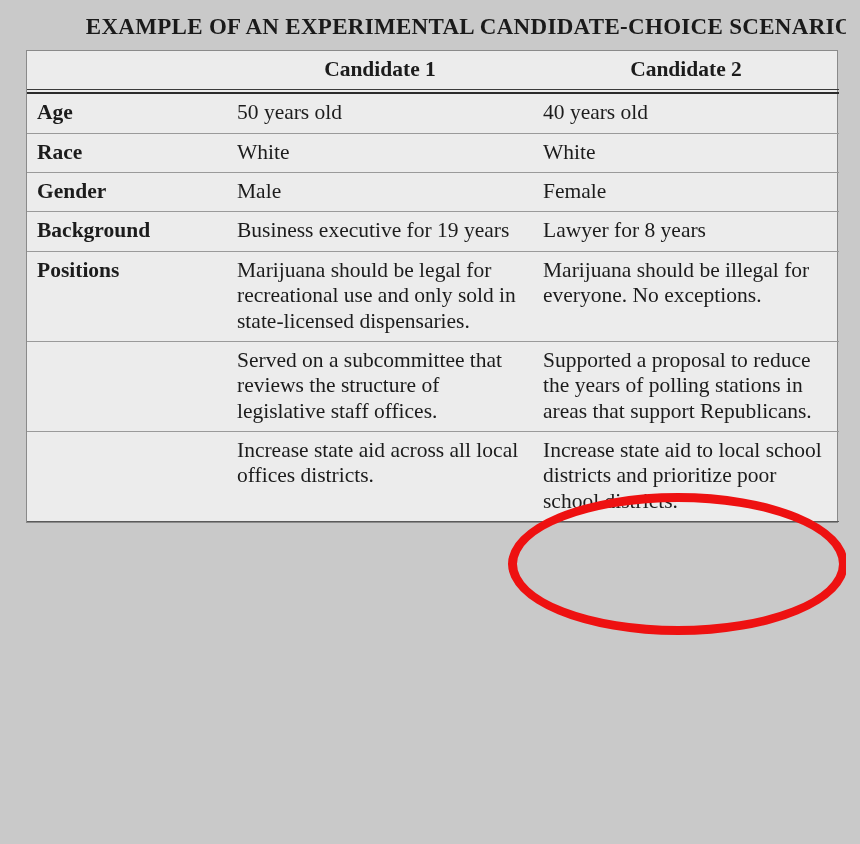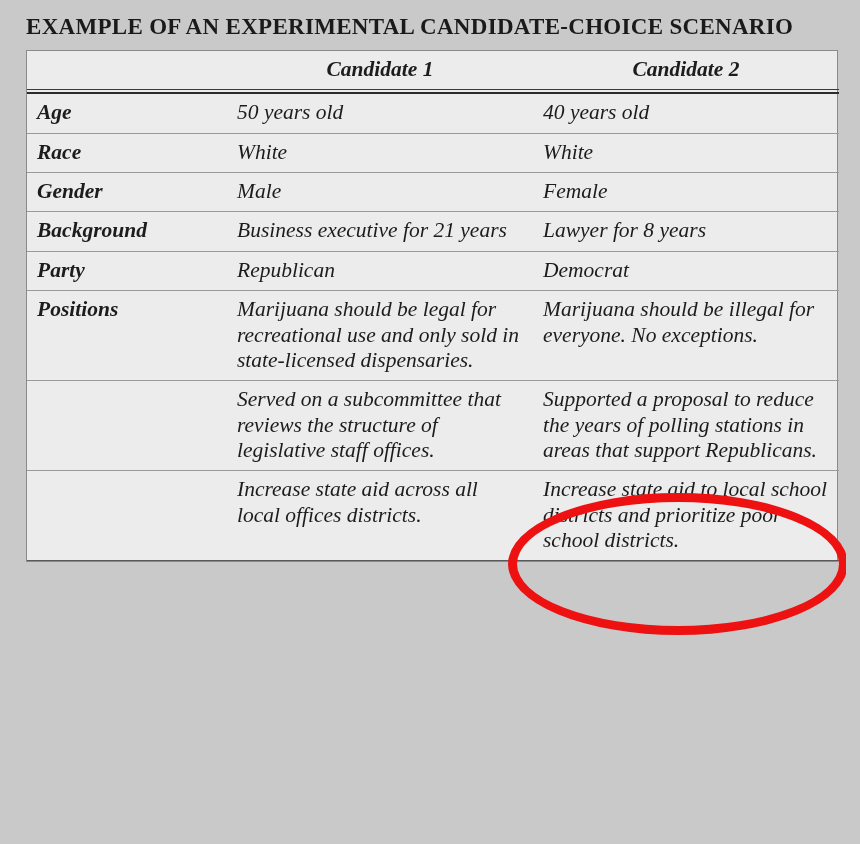--- a/index.html
+++ b/index.html
@@ -14,43 +14,42 @@
     overflow: hidden;
   }
   #page {
     position: relative;
     width: 860px;
     height: 844px;
     box-sizing: border-box;
   }
   .title-bar {
     position: absolute;
-    left: 26px;
+    left: 41px;
     top: 14px;
     width: 812px;
-    text-align: left;
+    text-align: right;
   }
   .table-title {
     font-family: "Liberation Serif", serif;
     font-size: 23px;
     font-weight: bold;
     color: #1a1a1a;
     letter-spacing: 0.3px;
     white-space: nowrap;
     display: inline-block;
   }
   .table-wrap {
     position: absolute;
     left: 26px;
     top: 50px;
     width: 812px;
     background: #ececec;
     border: 1px solid #8a8a8a;
     box-sizing: border-box;
-    font-style: italic;
   }
   table.scenario {
     border-collapse: collapse;
     width: 100%;
     table-layout: fixed;
   }
   table.scenario col.c-label { width: 200px; }
   table.scenario col.c-cand { width: 306px; }
 
   table.scenario th, table.scenario td {
@@ -156,29 +155,24 @@
         </tr>
 
         <tr class="sep">
           <td class="rowlabel">Gender</td>
           <td>Male</td>
           <td>Female</td>
         </tr>
 
         <tr class="sep">
           <td class="rowlabel">Background</td>
-          <td>Business executive for 21 years</td>
+          <td>Business executive for 19 years</td>
           <td>Lawyer for 8 years</td>
         </tr>
 
-        <tr class="sep">
-          <td class="rowlabel">Party</td>
-          <td>Republican</td>
-          <td>Democrat</td>
-        </tr>
 
         <tr class="sep">
           <td class="rowlabel">Positions</td>
           <td>Marijuana should be legal for recreational use and only sold in state-licensed dispensaries.</td>
           <td>Marijuana should be illegal for everyone. No exceptions.</td>
         </tr>
 
         <tr class="sep">
           <td class="rowlabel"></td>
           <td>Served on a subcommittee that reviews the structure of legislative staff offices.</td>

